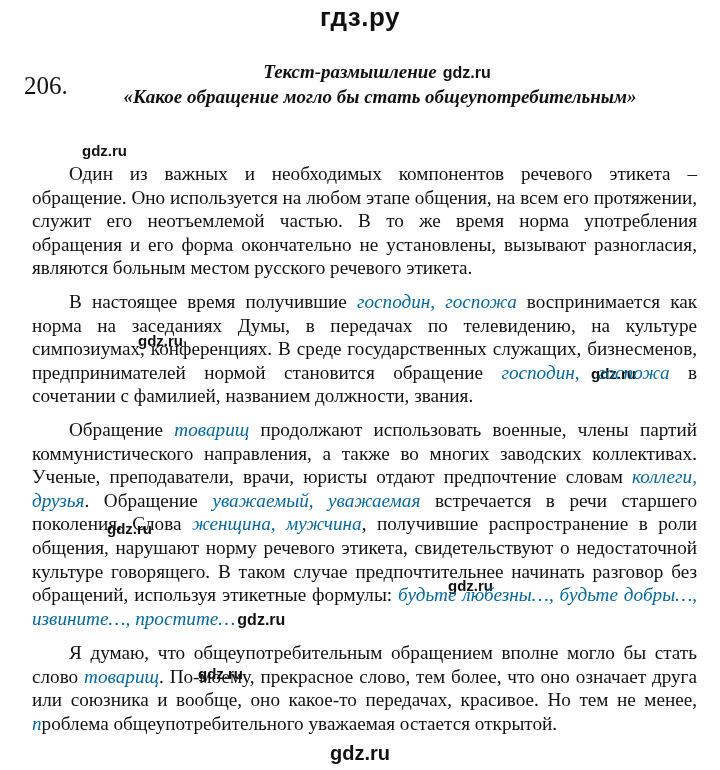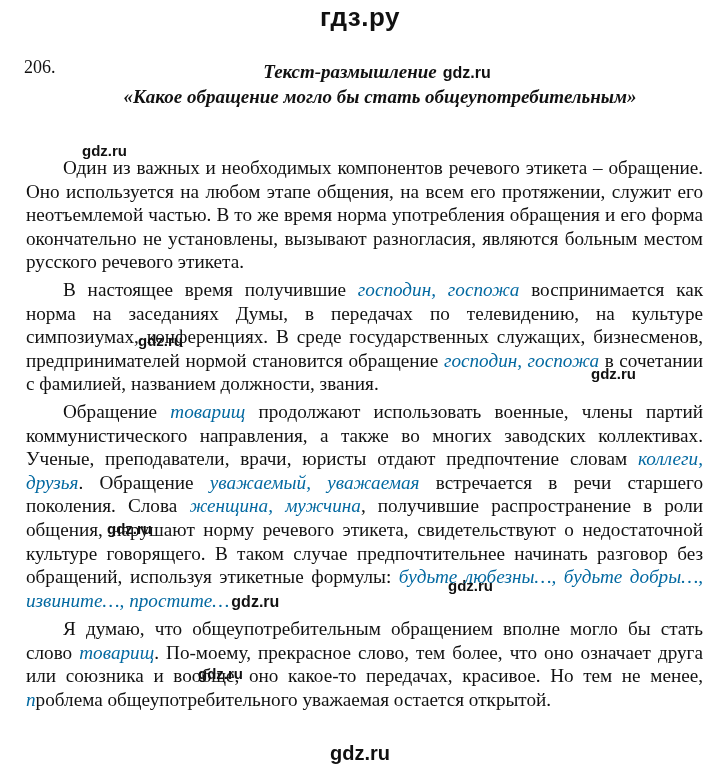--- a/index.html
+++ b/index.html
@@ -23,22 +23,22 @@
       text-align: center;
       font-family: "Liberation Sans", "DejaVu Sans", sans-serif;
       font-weight: bold;
       font-size: 26px;
       letter-spacing: 0.5px;
       color: #111;
     }
     .task-number {
       position: absolute;
       left: 24px;
-      top: 57px;
-      font-size: 18px;
+      top: 72px;
+      font-size: 25px;
       color: #111;
       text-align: right;
     }
     .title-line1 {
       position: absolute;
       left: 0;
       top: 61px;
       width: 720px;
       text-align: center;
       font-style: italic;
@@ -78,21 +78,21 @@
     .body-text {
       position: absolute;
       left: 22px;
       top: 152px;
       width: 685px;
       font-size: 19.2px;
       line-height: 23.6px;
       text-align: justify;
     }
     .body-text p {
-      margin: 4px;
+      margin: 10px;
       text-indent: 37px;
     }
     .body-text p.first {
       text-indent: 37px;
     }
     .body-text em {
       font-style: italic;
       color: #0369a1;
     }
     .footer-wm {

